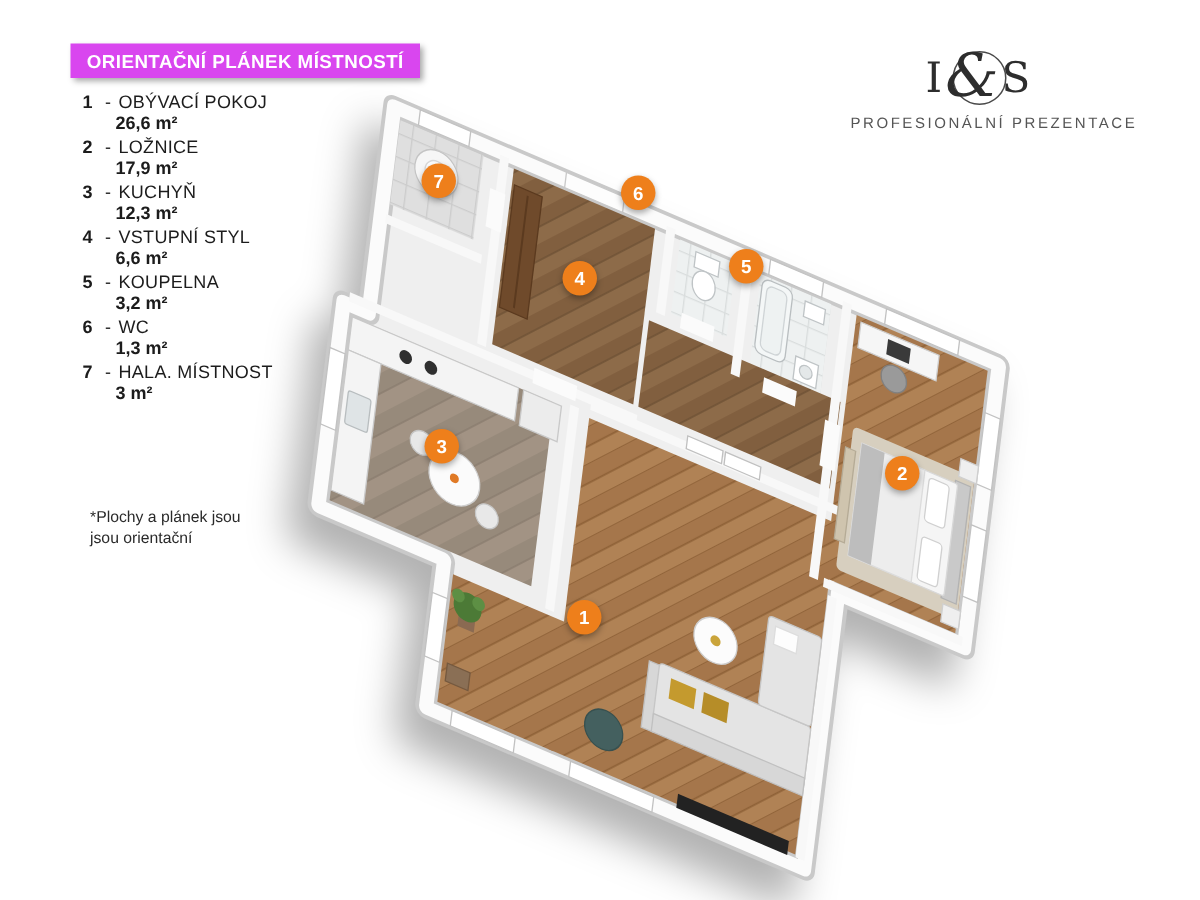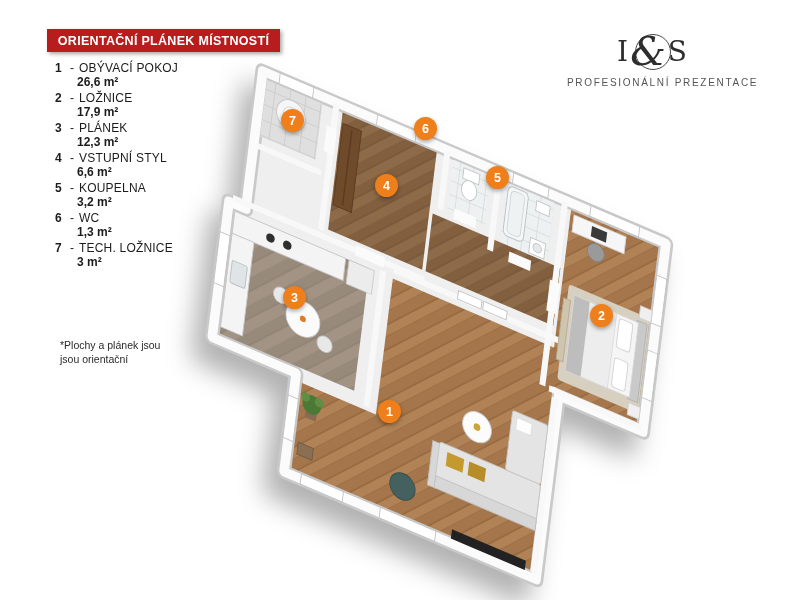--- a/index.html
+++ b/index.html
@@ -46,21 +46,21 @@
     display:flex;align-items:center;justify-content:center;
     box-shadow:0 2px 4px rgba(0,0,0,.35);z-index:5;
   }
   .m1{left:378px;top:400px;} .m2{left:590px;top:304px;} .m3{left:283px;top:286px;}
   .m4{left:375px;top:174px;} .m5{left:486px;top:166px;} .m6{left:414px;top:117px;}
   .m7{left:281px;top:109px;}
 </style>
 </head>
 <body>
 
-<div class="header-banner" style="background: #b91c1c;">
+<div class="header-banner" style="background: #d946ef;">
   <span>ORIENTAČNÍ PLÁNEK MÍSTNOSTÍ</span>
 </div>
 
 <div class="legend">
   <div class="legend-item">
     <div class="l1">
         <span class="num">1</span>
         <span class="dash">-</span>
         <span class="name">OBÝVACÍ POKOJ</span>
       </div>
@@ -71,21 +71,21 @@
         <span class="num">2</span>
         <span class="dash">-</span>
         <span class="name">LOŽNICE</span>
       </div>
     <div class="area">17,9 m²</div>
   </div>
   <div class="legend-item">
     <div class="l1">
         <span class="num">3</span>
         <span class="dash">-</span>
-        <span class="name">PLÁNEK</span>
+        <span class="name">KUCHYŇ</span>
       </div>
     <div class="area">12,3 m²</div>
   </div>
   <div class="legend-item">
     <div class="l1">
         <span class="num">4</span>
         <span class="dash">-</span>
         <span class="name">VSTUPNÍ STYL</span>
       </div>
     <div class="area">6,6 m²</div>
@@ -103,21 +103,21 @@
         <span class="num">6</span>
         <span class="dash">-</span>
         <span class="name">WC</span>
       </div>
     <div class="area">1,3 m²</div>
   </div>
   <div class="legend-item">
     <div class="l1">
         <span class="num">7</span>
         <span class="dash">-</span>
-        <span class="name">TECH. LOŽNICE</span>
+        <span class="name">HALA. MÍSTNOST</span>
       </div>
     <div class="area">3 m²</div>
   </div>
 </div>
 
 <div class="footnote">
   <div>*Plochy  a plánek jsou</div>
   <div>jsou orientační</div>
 </div>
 

